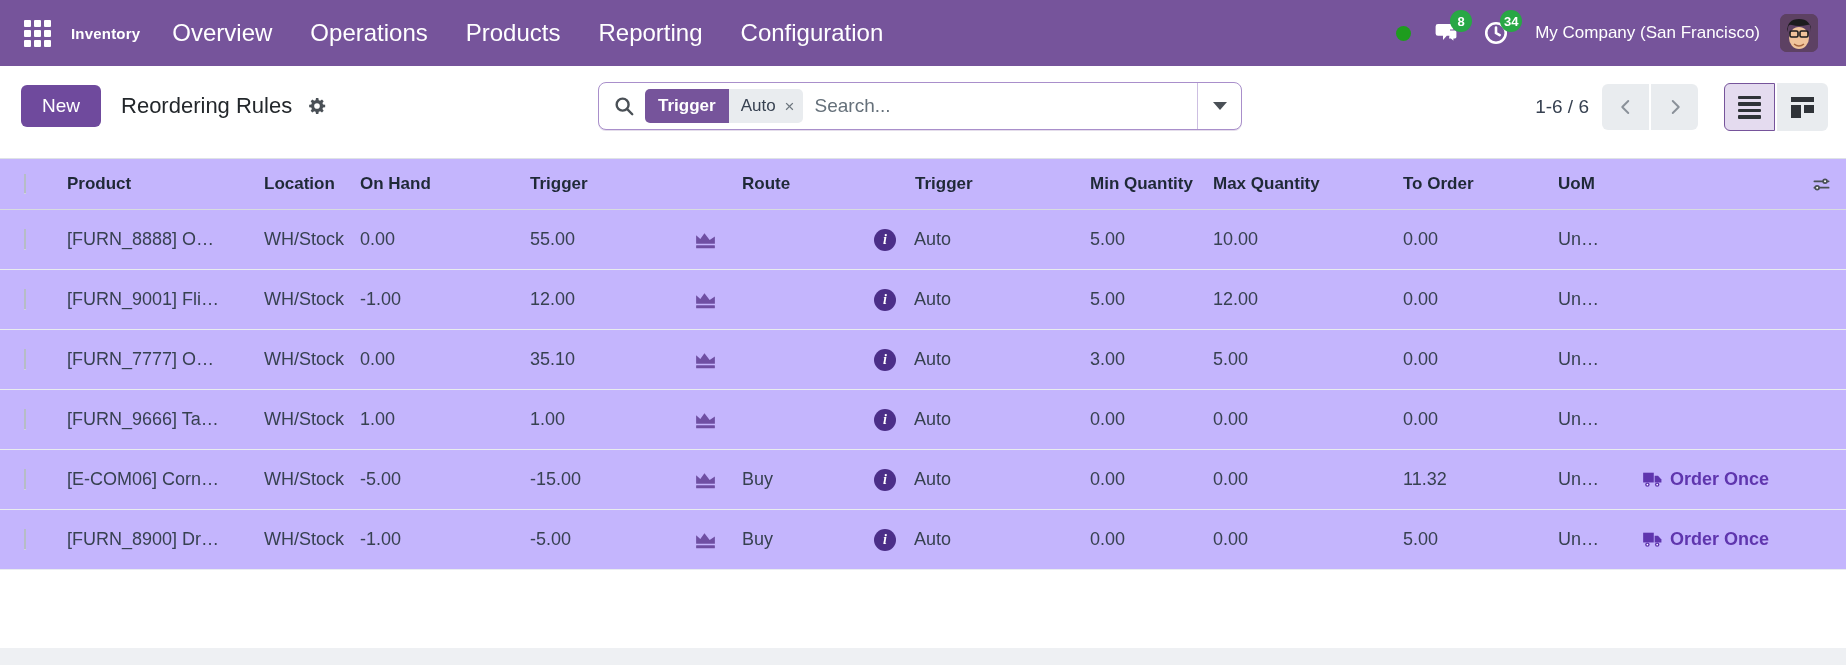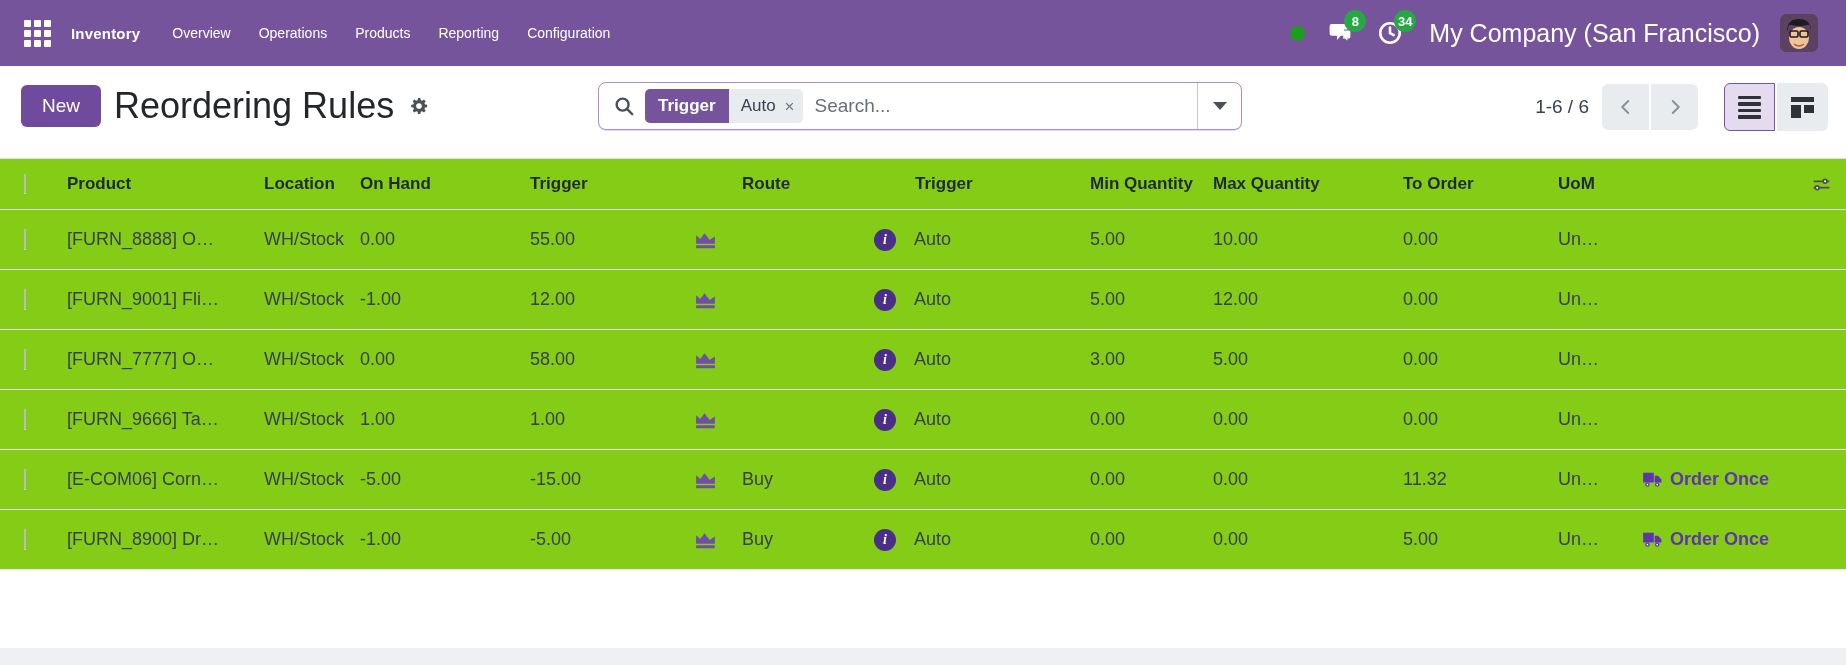--- a/index.html
+++ b/index.html
@@ -13,42 +13,42 @@
 
   
   .topbar {
     height: 66px; background: #76549b; color: #fff;
     display: flex; align-items: center; padding: 0 28px 0 24px;
   }
   .apps-icon { width: 27px; height: 27px; display: grid;
     grid-template-columns: repeat(3,1fr); grid-template-rows: repeat(3,1fr); gap: 3px; cursor: pointer; }
   .apps-icon span { background: #fff; border-radius: 1px; }
   .brand { font-size: 15px; font-weight: 700; margin: 0 30px 0 20px; letter-spacing: .2px; cursor: pointer; }
-  .menus { display: flex; gap: 24px; font-size: 14px; }
+  .menus { display: flex; gap: 34px; font-size: 24px; }
   .menus .menu-item { cursor: pointer; padding: 4px 2px; }
   .topbar-right { margin-left: auto; display: flex; align-items: center; gap: 20px; }
   .status-dot { width: 15px; height: 15px; border-radius: 50%; background: #1e9c1e; }
   .icon-btn { position: relative; width: 30px; height: 30px; display: flex; align-items: center; justify-content: center; cursor: pointer; }
   .badge {
     position: absolute; top: -8px; right: -11px; min-width: 22px; height: 22px;
     background: #28a745; color: #fff; border-radius: 50%;
     font-size: 13px; font-weight: 700; display: flex; align-items: center; justify-content: center;
   }
-  .company-name { font-size: 25px; margin-left: 4px; cursor: pointer; }
+  .company-name { font-size: 17px; margin-left: 4px; cursor: pointer; }
   .avatar { width: 38px; height: 38px; border-radius: 7px; overflow: hidden; cursor: pointer; background:#5d4163; }
 
   
   .control-panel { position: relative; height: 80px; background: #fff; }
   .cp-left { position: absolute; left: 21px; top: 0; height: 80px; display: flex; align-items: center; }
   .new-btn {
     background: #6f4a9d; color: #fff; border: none; border-radius: 6px;
     font-family: inherit; font-size: 19px; font-weight: 500;
     padding: 10px 21px; cursor: pointer;
   }
-  .view-title { font-size: 36px; font-weight: 400; color: #23272b; margin-left: 13px; white-space: nowrap; }
+  .view-title { font-size: 22px; font-weight: 400; color: #23272b; margin-left: 20px; white-space: nowrap; }
   .title-gear { margin-left: 15px; color: #4a5056; cursor: pointer; display: flex; }
 
   .search-bar {
     position: absolute; left: 598px; top: 16px; width: 644px; height: 48px;
     border: 1px solid #a98fcb; border-radius: 8px; background: #fff;
     display: flex; align-items: center; padding-left: 14px;
     box-shadow: 0 1px 0 #76549b33;
   }
   .search-glass { color: #4a5056; display: flex; margin-right: 10px; }
   .facet { display: flex; align-items: stretch; height: 34px; border-radius: 5px; overflow: hidden; font-size: 17px; }
@@ -76,21 +76,21 @@
   .switch-btn.kanban { border-radius: 0 6px 6px 0; }
   .list-glyph { display: flex; flex-direction: column; gap: 3px; }
   .list-glyph span { width: 23px; height: 3.5px; background: #2f3338; border-radius: 1px; }
   .kanban-glyph { position: relative; width: 23px; height: 21px; }
   .kanban-glyph .kb-top { position: absolute; left: 0; top: 0; width: 23px; height: 5px; background: #2f3338; }
   .kanban-glyph .kb-l { position: absolute; left: 0; top: 8px; width: 10px; height: 13px; background: #2f3338; }
   .kanban-glyph .kb-r { position: absolute; right: 0; top: 8px; width: 10px; height: 8px; background: #2f3338; }
 
   
   .list-table { margin-top: 12px; }
-  .tr { display: flex; align-items: center; border-bottom: 1px solid #e9ecef; background: #84cc16; }
+  .tr { display: flex; align-items: center; border-bottom: 1px solid #e9ecef; background: #c4b5fd; }
   .tr.thead { height: 52px; border-top: 1px solid #dee2e6; border-bottom-color: #d8dcdf; font-weight: 700; color: #1f2937; font-size: 17px; }
   .tr.tbody { height: 60px; font-size: 18px; cursor: pointer; }
   .td, .th { flex: none; white-space: nowrap; overflow: hidden; }
   .num { text-align: left; }
 
   .c-check   { width: 56px;  padding-left: 24px; }
   .c-product { width: 196px; padding-left: 11px; text-overflow: ellipsis; }
   .c-location{ width: 108px; padding-left: 12px; }
   .c-onhand  { width: 170px; }
   .c-forecast{ width: 140px; }
@@ -314,21 +314,21 @@
     <div class="td c-uom">Un…</div>
     <div class="td c-action"></div>
     <div class="td c-opt"></div>
   </div>
 
   <div class="tr tbody">
     <div class="td c-check"><span class="checkbox"></span></div>
     <div class="td c-product">[FURN_7777] O…</div>
     <div class="td c-location">WH/Stock</div>
     <div class="td c-onhand num">0.00</div>
-    <div class="td c-forecast num">58.00</div>
+    <div class="td c-forecast num">35.10</div>
     <div class="td c-graph">
         <span class="graph-icon">
           <svg width="25" height="25" viewBox="0 0 24 24" fill="currentColor">
             <path d="M3 16V8l4 3.6L11 6l5 6.4 5-3.4v7z"></path>
             <rect x="3" y="17.5" width="18" height="3" rx="0.5"></rect>
           </svg>
         </span>
       </div>
     <div class="td c-route"></div>
     <div class="td c-trigger">

